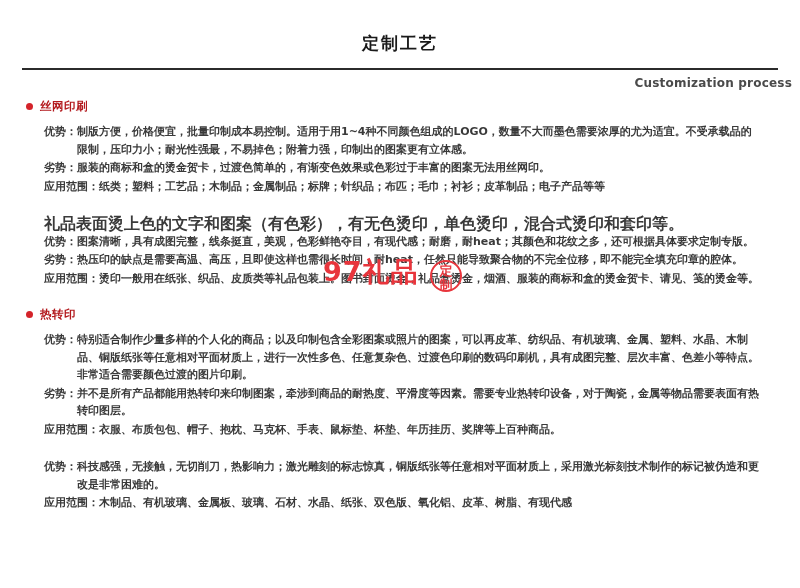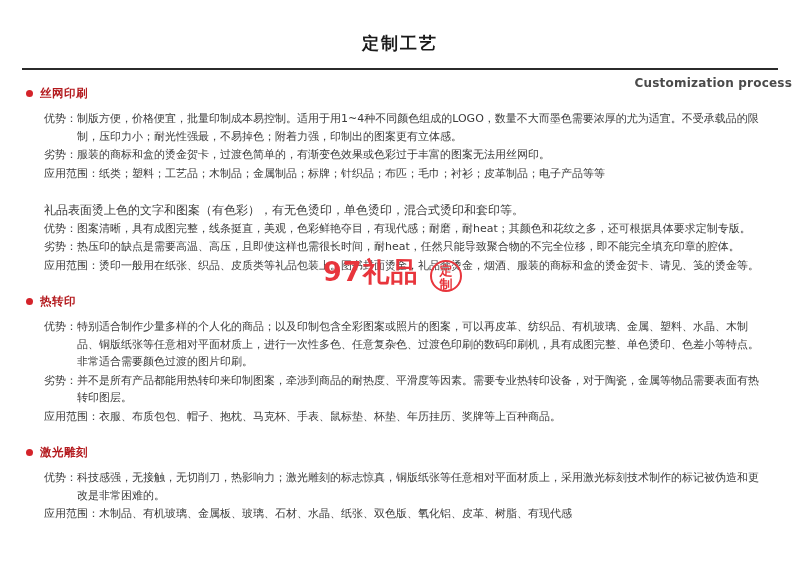--- a/index.html
+++ b/index.html
@@ -57,55 +57,57 @@
     padding: 16px 0 0 0;
   }
   .section {
     margin: 0 0 20px 0;
   }
   .section-head {
     display: flex;
     align-items: center;
     padding-left: 26px;
     margin-bottom: 9px;
+    margin-top: 13px;
   }
   .bullet {
     width: 7px;
     height: 7px;
     border-radius: 50%;
     background: #d4232a;
     margin-right: 7px;
     flex: 0 0 auto;
   }
   .section-title {
     font-size: 11.5px;
     font-weight: bold;
     color: #b3191d;
     letter-spacing: 0.5px;
   }
   .rows {
     padding-left: 44px;
     padding-right: 40px;
+    font-weight: bold;
   }
   .row {
     display: flex;
     font-size: 11px;
     line-height: 17.5px;
     color: #3a3a3a;
     margin-bottom: 1px;
   }
   .row-label {
     flex: 0 0 auto;
     white-space: nowrap;
   }
   .row-body {
     flex: 1 1 auto;
   }
   .plain {
-    font-size: 12px;
+    font-size: 16px;
     line-height: 17.5px;
     color: #3a3a3a;
     text-align: justify;
   }
   
   .watermark {
     position: absolute;
     left: 323px;
     top: 258px;
     pointer-events: none;
@@ -189,38 +191,34 @@
     </div>
 
     <div class="section">
       <div class="section-head">
         <span class="bullet"></span>
         <span class="section-title">热转印</span>
       </div>
       <div class="rows">
         <div class="row">
           <span class="row-label">优势：</span>
-          <span class="row-body">特别适合制作少量多样的个人化的商品；以及印制包含全彩图案或照片的图案，可以再皮革、纺织品、有机玻璃、金属、塑料、水晶、木制品、铜版纸张等任意相对平面材质上，进行一次性多色、任意复杂色、过渡色印刷的数码印刷机，具有成图完整、单色烫印、色差小等特点。非常适合需要颜色过渡的图片印刷。</span>
+          <span class="row-body">特别适合制作少量多样的个人化的商品；以及印制包含全彩图案或照片的图案，可以再皮革、纺织品、有机玻璃、金属、塑料、水晶、木制品、铜版纸张等任意相对平面材质上，进行一次性多色、任意复杂色、过渡色印刷的数码印刷机，具有成图完整、层次丰富、色差小等特点。非常适合需要颜色过渡的图片印刷。</span>
         </div>
         <div class="row">
           <span class="row-label">劣势：</span>
           <span class="row-body">并不是所有产品都能用热转印来印制图案，牵涉到商品的耐热度、平滑度等因素。需要专业热转印设备，对于陶瓷，金属等物品需要表面有热转印图层。</span>
         </div>
         <div class="row">
           <span class="row-label">应用范围：</span>
           <span class="row-body">衣服、布质包包、帽子、抱枕、马克杯、手表、鼠标垫、杯垫、年历挂历、奖牌等上百种商品。</span>
         </div>
       </div>
     </div>
 
     <div class="section">
-      <div class="section-head">
-        <span class="bullet"></span>
-        <span class="section-title">激光雕刻</span>
-      </div>
       <div class="rows">
         <div class="row">
           <span class="row-label">优势：</span>
           <span class="row-body">科技感强，无接触，无切削刀，热影响力；激光雕刻的标志惊真，铜版纸张等任意相对平面材质上，采用激光标刻技术制作的标记被伪造和更改是非常困难的。</span>
         </div>
         <div class="row">
           <span class="row-label">应用范围：</span>
           <span class="row-body">木制品、有机玻璃、金属板、玻璃、石材、水晶、纸张、双色版、氧化铝、皮革、树脂、有现代感</span>
         </div>
       </div>

